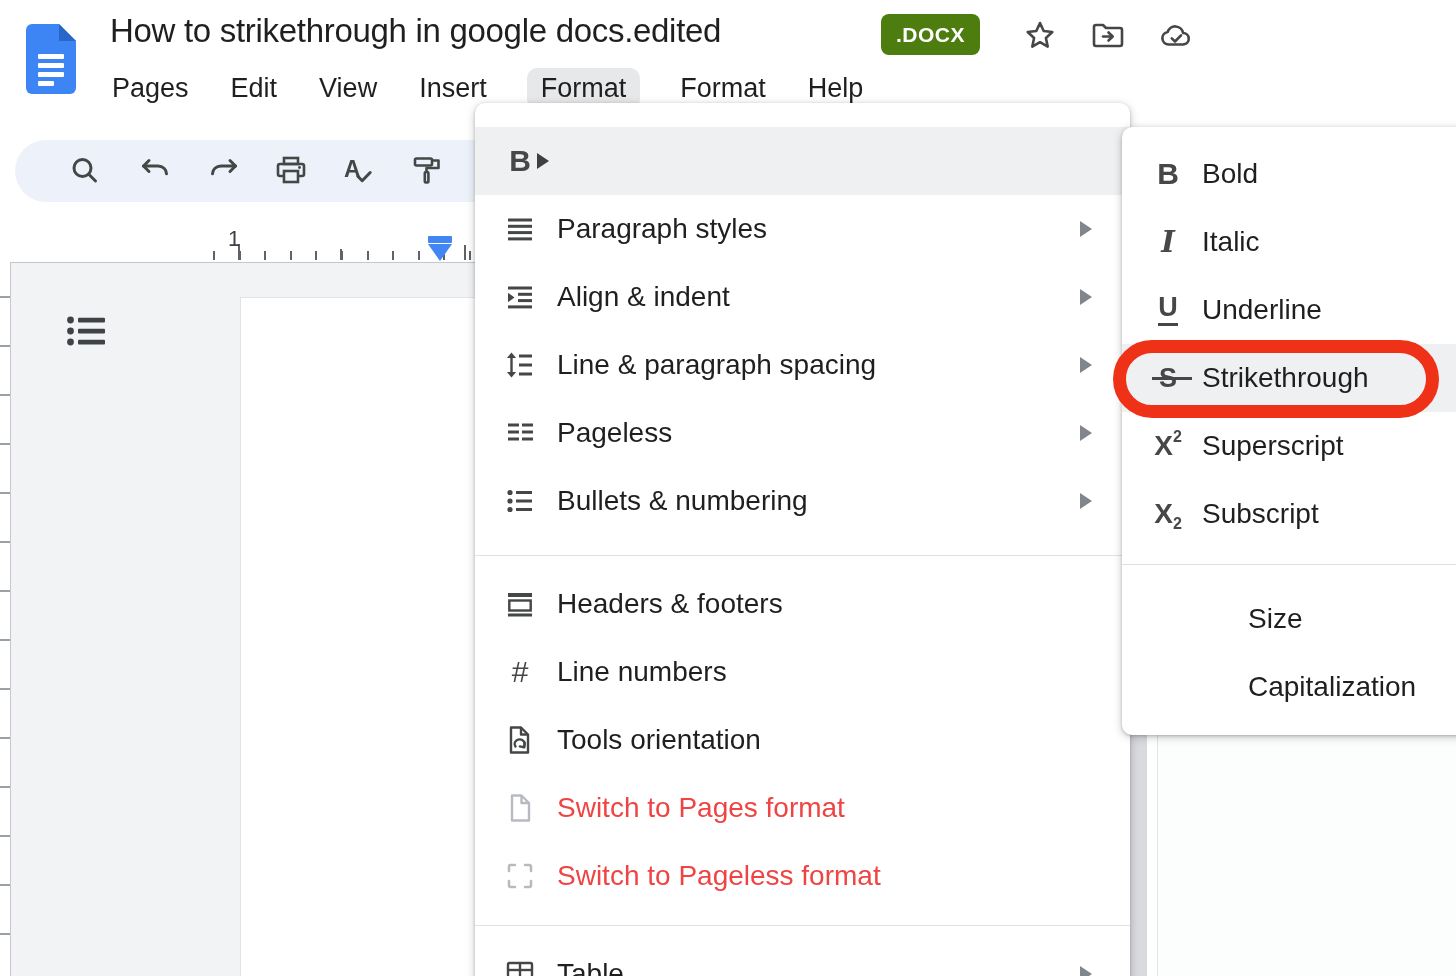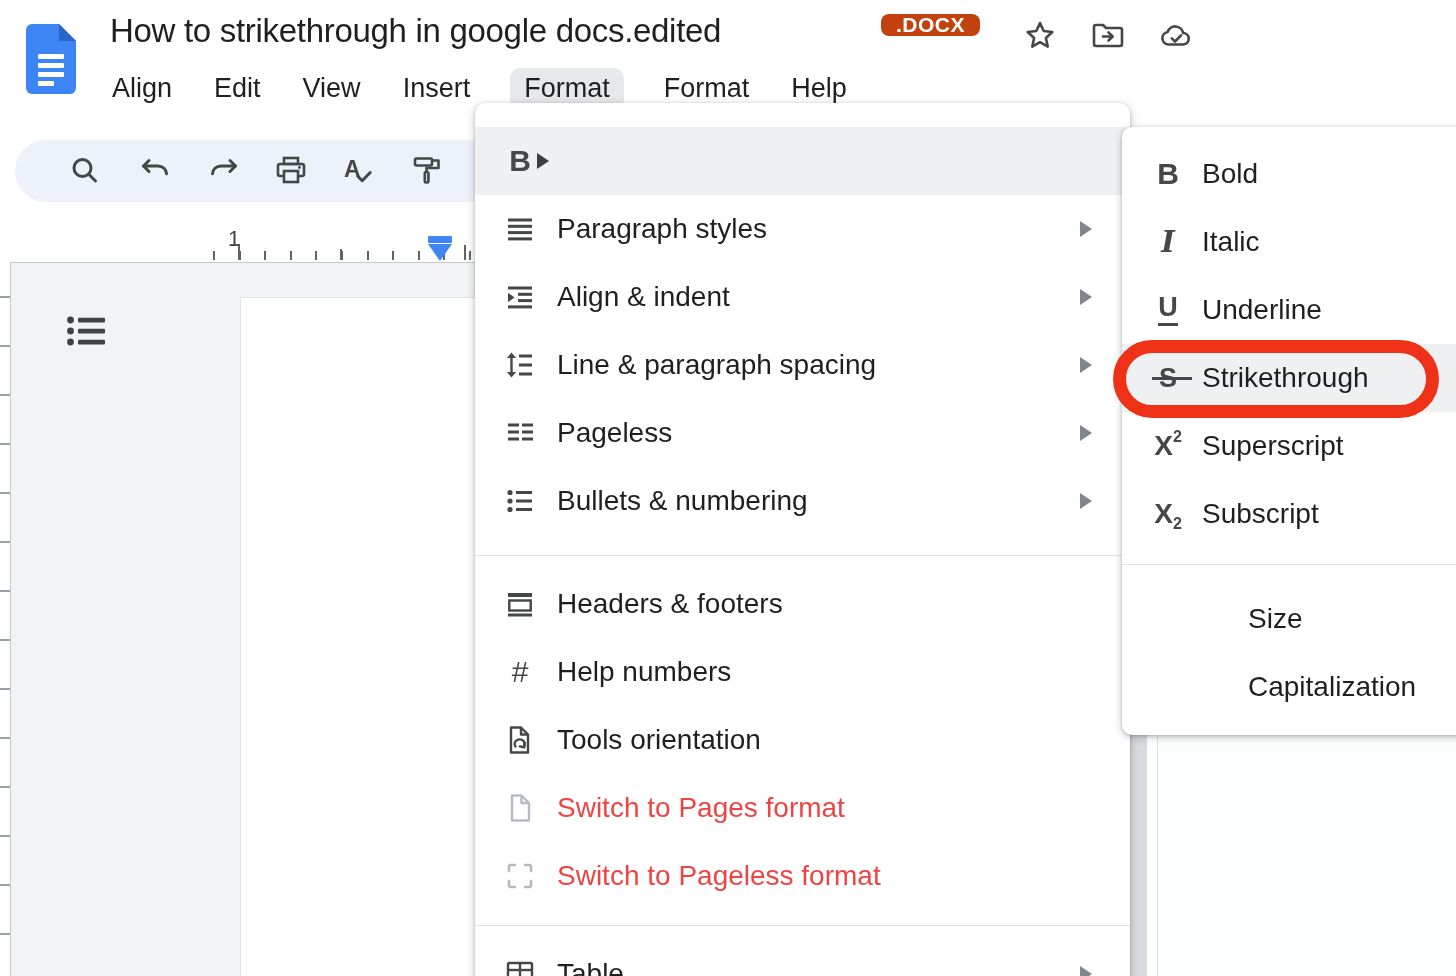--- a/index.html
+++ b/index.html
@@ -25,21 +25,21 @@
   .scroll-strip{position:absolute;left:1130px;top:735px;width:17px;height:241px;background:#d8dade;}
 
   
   .docs-logo{position:absolute;left:26px;top:24px;width:50px;height:70px;background:#3d85f4;border-radius:6px;}
   .docs-logo .fold{position:absolute;right:0;top:0;width:0;height:0;
     border-top:17px solid #fff;border-left:17px solid transparent;}
   .docs-logo .fold2{position:absolute;right:0;top:0;width:0;height:0;
     border-bottom:17px solid #2a66c8;border-right:17px solid transparent;}
   .docs-logo .ln{position:absolute;left:12px;width:26px;height:4.5px;background:#fff;border-radius:1px;}
   .doc-title{position:absolute;left:110px;top:12px;font-size:33px;font-weight:500;color:#1f1f1f;letter-spacing:-.3px;white-space:nowrap;}
-  .badge{position:absolute;left:881px;top:14px;height:22px;padding:0 15px;background:#c2410c;color:#fff;
+  .badge{position:absolute;left:881px;top:14px;height:41px;padding:0 15px;background:#4d7c0f;color:#fff;
     font-size:21px;font-weight:700;border-radius:8px;display:flex;align-items:center;letter-spacing:.5px;}
   .tbicon{position:absolute;top:18px;width:36px;height:36px;}
   .menubar{position:absolute;left:110px;top:66px;height:44px;display:flex;align-items:center;gap:38px;
     font-size:27px;color:#1f1f1f;}
   .menubar .mi{padding:5px 2px;cursor:pointer;}
   .menubar .mi.active{background:#e7e8ea;border-radius:10px;padding:5px 14px;}
 
   
   .toolbar{position:absolute;left:15px;top:140px;width:1426px;height:62px;background:#edf2fa;border-radius:31px;}
   .tool{position:absolute;top:13px;width:36px;height:36px;cursor:pointer;}
@@ -143,21 +143,21 @@
       </svg>
   </span>
   <span class="tbicon" style="left:1158px;">
     <svg width="36" height="36" viewBox="0 0 36 36" fill="none" stroke="#444746" stroke-width="2.6" stroke-linejoin="round">
       <path d="M10.5 26.5 a6.3 6.3 0 0 1 -0.9 -12.5 a8 8 0 0 1 15.5 1 a5.7 5.7 0 0 1 1 11.3 q-.8.2-1.6.2 z" stroke-linecap="round"></path>
       <path d="M13.8 20.3 l3.2 3.2 6 -6.2" stroke-linecap="round"></path>
       </svg>
   </span>
 
   <div class="menubar">
-    <span class="mi">Align</span>
+    <span class="mi">Pages</span>
     <span class="mi">Edit</span>
     <span class="mi">View</span>
     <span class="mi">Insert</span>
     <span class="mi active">Format</span>
     <span class="mi">Format</span>
     <span class="mi">Help</span>
   </div>
 
   <div class="toolbar">
     <span class="tool" style="left:52px;">
@@ -289,21 +289,21 @@
             <rect x="5" y="6" width="24" height="4" fill="#444746"></rect>
             <rect x="6.3" y="13.5" width="21.4" height="10" fill="none" stroke="#444746" stroke-width="2.4"></rect>
             <rect x="5" y="26.5" width="24" height="3" fill="#444746"></rect>
           </svg>
       </span>
       <span class="mlabel">Headers &amp; footers</span>
     </div>
 
     <div class="mrow">
       <span class="micon gHash">#</span>
-      <span class="mlabel">Help numbers</span>
+      <span class="mlabel">Line numbers</span>
     </div>
 
     <div class="mrow">
       <span class="micon">
         <svg width="34" height="34" viewBox="0 0 34 34" fill="none" stroke="#444746" stroke-width="2.4" stroke-linejoin="round">
           <path d="M8 4.5 h10 l7 7 v18 h-17 z"></path>
             <path d="M18 4.5 v7 h7"></path>
           <path d="M12.5 23.5 a5 4.6 0 1 1 8 0.5" stroke-linecap="round"></path>
           <path d="M21.5 19.8 l-0.2 4.6 -4.4 -1" stroke-linecap="round"></path>
           </svg>

